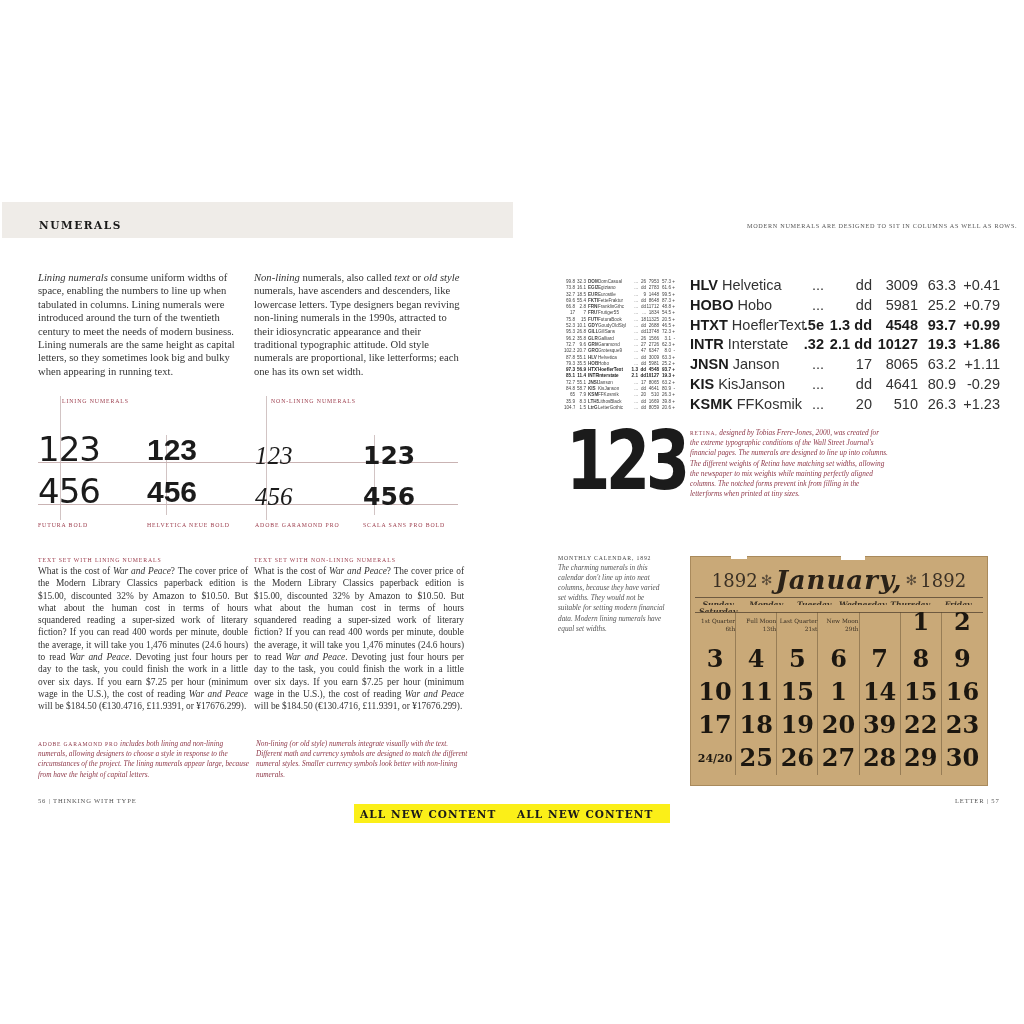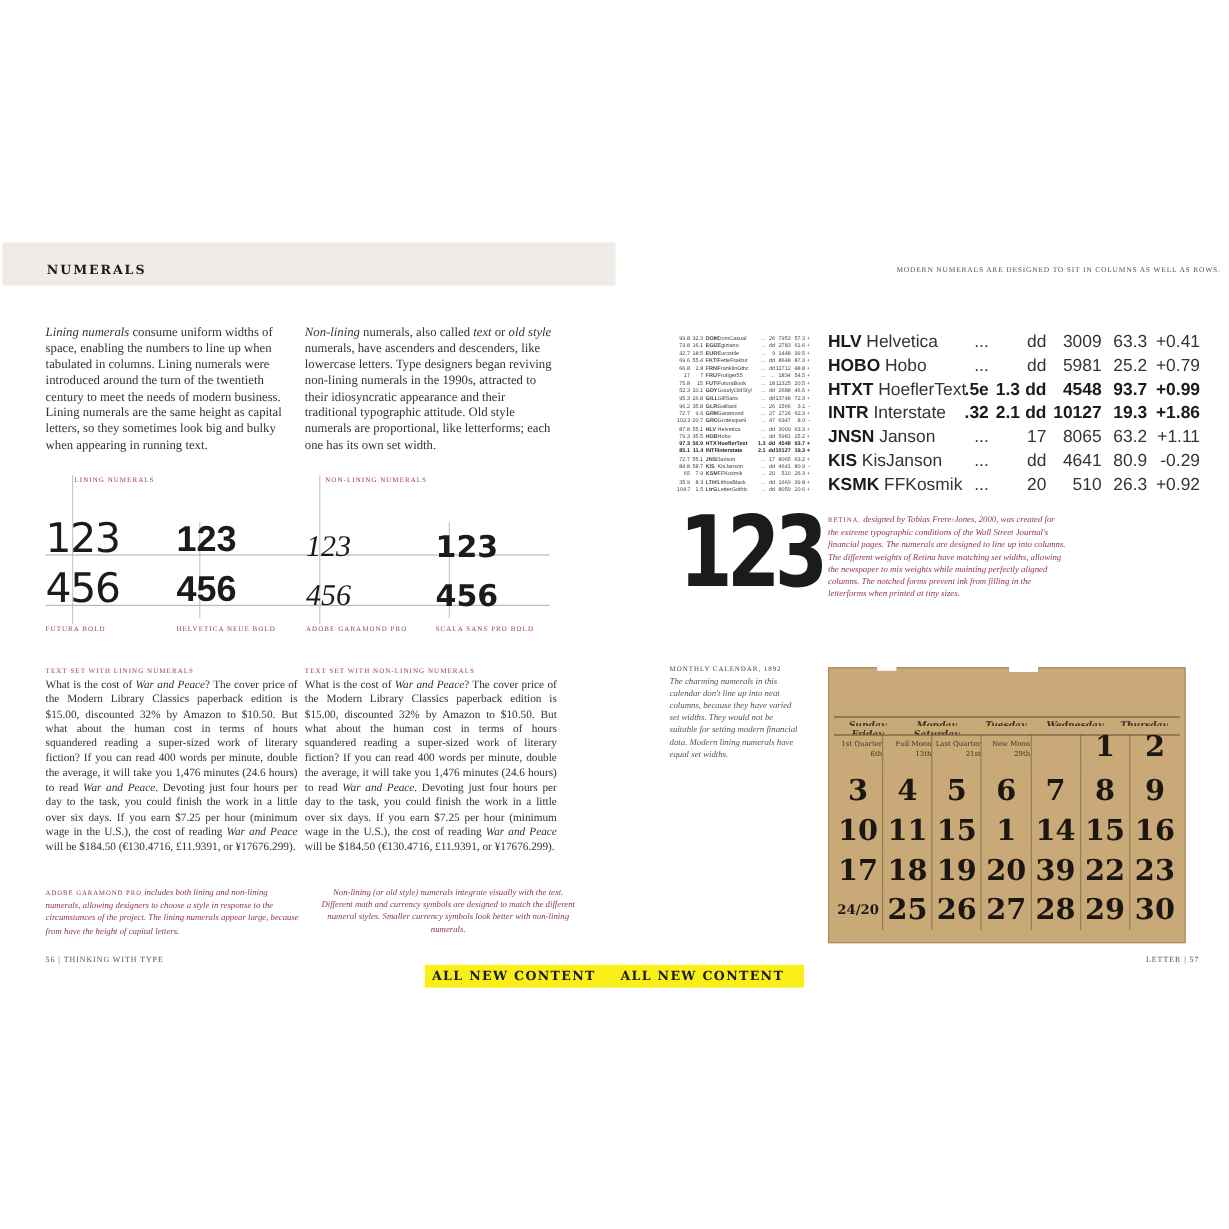--- a/index.html
+++ b/index.html
@@ -58,21 +58,21 @@
   .retina-big { left:566px; top:420px; font-family:"DejaVu Sans", sans-serif; font-weight:bold; font-size:82px; letter-spacing:-6px; line-height:1; color:#1b1b1b; transform:scaleX(0.78); transform-origin:left top; }
   .retina-caption { left:690px; top:428px; width:198px; }
   .cal-caption { left:558px; top:553px; width:110px; font-size:7.3px; line-height:10.1px; color:#555; font-style:italic; }
   .cal-caption .sc { font-style:normal; font-size:5.8px; letter-spacing:0.8px; text-transform:uppercase; color:#444; }
   
   .calendar { left:690px; top:556px; width:298px; height:230px; background:#c9a978; border:1px solid #a98a5c; box-sizing:border-box; }
   .cal-title { position:absolute; left:0; top:8px; width:100%; text-align:center; font-family:"DejaVu Serif", serif; color:#2a2218; white-space:nowrap; }
   .cal-title .yr { font-size:18px; color:#3a3024; vertical-align:middle; }
   .cal-title .star { font-size:14px; color:#5a4c3a; margin:0 3px; vertical-align:middle; }
   .cal-title .month { font-size:26px; font-style:italic; font-weight:bold; vertical-align:middle; letter-spacing:1px; }
-  .cal-days { position:absolute; left:4px; right:4px; top:40px; height:14px; border-top:1px solid #6e5a40; border-bottom:1px solid #6e5a40; display:grid; grid-template-columns:repeat(5, 1fr); }
+  .cal-days { position:absolute; left:4px; right:4px; top:40px; height:14px; border-top:1px solid #6e5a40; border-bottom:1px solid #6e5a40; display:grid; grid-template-columns:repeat(6, 1fr); }
   .cal-days span { font-family:"DejaVu Serif", serif; font-style:italic; font-weight:bold; font-size:7.6px; color:#3a3024; text-align:center; line-height:14px; white-space:nowrap; overflow:hidden; }
   .cal-grid { position:absolute; left:4px; right:4px; top:55px; bottom:10px; display:grid; grid-template-columns:repeat(7, 1fr); grid-template-rows:repeat(6, 1fr); }
   .cal-cell { border-right:1px solid rgba(90,70,45,0.45); display:flex; align-items:center; justify-content:center; font-family:"DejaVu Serif", serif; font-weight:bold; font-size:24px; color:#1c1710; line-height:1; }
   .cal-cell:nth-child(7n) { border-right:none; }
   .cal-cell.moon { font-size:5.8px; font-weight:normal; flex-direction:column; color:#3a3024; align-items:center; justify-content:flex-start; padding-top:5px; text-align:center; line-height:8px; }
   .cal-cell.split { font-size:11px; }
   .cal-cell.span2 { grid-row:span 2; align-items:flex-end; padding-bottom:3px; }
   .tear { position:absolute; background:#ffffff; }
 </style>
 </head>
@@ -111,21 +111,21 @@
   <div class="abs smallcap-red" style="left:363px; top:522px;">Scala Sans Pro Bold</div>
 </div>
 
 <div class="abs smallcap-red" style="left:38px; top:557px;">Text set with lining numerals</div>
 <div class="abs body-col" style="left:38px; top:565px;"><span>What is the cost of </span><i>War and Peace</i><span>? The cover price of the Modern Library Classics paperback edition is $15.00, discounted 32% by Amazon to $10.50. But what about the human cost in terms of hours squandered reading a super-sized work of literary fiction? If you can read 400 words per minute, double the average, it will take you 1,476 minutes (24.6 hours) to read </span><i>War and Peace</i><span>. Devoting just four hours per day to the task, you could finish the work in a little over six days. If you earn $7.25 per hour (minimum wage in the U.S.), the cost of reading </span><i>War and Peace</i><span> will be $184.50 (€130.4716, £11.9391, or ¥17676.299).</span></div>
 
 <div class="abs smallcap-red" style="left:254px; top:557px;">Text set with non-lining numerals</div>
 <div class="abs body-col" style="left:254px; top:565px;"><span>What is the cost of </span><i>War and Peace</i><span>? The cover price of the Modern Library Classics paperback edition is $15.00, discounted 32% by Amazon to $10.50. But what about the human cost in terms of hours squandered reading a super-sized work of literary fiction? If you can read 400 words per minute, double the average, it will take you 1,476 minutes (24.6 hours) to read </span><i>War and Peace</i><span>. Devoting just four hours per day to the task, you could finish the work in a little over six days. If you earn $7.25 per hour (minimum wage in the U.S.), the cost of reading </span><i>War and Peace</i><span> will be $184.50 (€130.4716, £11.9391, or ¥17676.299).</span></div>
 
 <div class="abs caption-red" style="left:38px; top:739px;"><span class="sc">Adobe Garamond Pro</span><span> includes both lining and non-lining numerals, allowing designers to choose a style in response to the circumstances of the project. The lining numerals appear large, because from have the height of capital letters.</span></div>
-<div class="abs caption-red" style="left:266px; top:739px;text-align:center;">Non-lining (or old style) numerals integrate visually with the text. Different math and currency symbols are designed to match the different numeral styles. Smaller currency symbols look better with non-lining numerals.</div>
+<div class="abs caption-red" style="left:256px; top:739px;">Non-lining (or old style) numerals integrate visually with the text. Different math and currency symbols are designed to match the different numeral styles. Smaller currency symbols look better with non-lining numerals.</div>
 
 <div class="abs folio" style="left:38px; top:797px;">56 | Thinking with Type</div>
 
 <div class="abs yellow-band"></div>
 <div class="abs yellow-text" style="left:360px;">ALL NEW CONTENT</div>
 <div class="abs yellow-text" style="left:517px;">ALL NEW CONTENT</div>
 
 <div class="abs running-head">Modern numerals are designed to sit in columns as well as rows.</div>
 
 <div class="abs tiny-table" id="tiny-table">
@@ -437,35 +437,38 @@
     <div class="big-row">
       <span class="bc-namebox">
         <span class="bc-sym">KSMK</span>
         <span class="bc-name">FFKosmik</span>
       </span>
       <span class="bc-v">...</span>
       <span class="bc-ex"></span>
       <span class="bc-dd">20</span>
       <span class="bc-vol">510</span>
       <span class="bc-pr">26.3</span>
-      <span class="bc-ch">+0.92</span>
+      <span class="bc-ch">+1.23</span>
     </div>
   </div>
 
 <div class="abs retina-big">123</div>
 <div class="abs caption-red retina-caption"><span class="sc">Retina,</span><span> designed by Tobias Frere-Jones, 2000, was created for the extreme typographic conditions of the </span><i style="font-style:italic">Wall Street Journal's</i><span> financial pages. The numerals are designed to line up into columns. The different weights of Retina have matching set widths, allowing the newspaper to mix weights while mainting perfectly aligned columns. The notched forms prevent ink from filling in the letterforms when printed at tiny sizes.</span></div>
 
 <div class="abs cal-caption">
     <div class="sc">Monthly calendar, 1892</div>
     <div>The charming numerals in this calendar don't line up into neat columns, because they have varied set widths. They would not be suitable for setting modern financial data. Modern lining numerals have equal set widths.</div>
   </div>
 
 <div class="abs calendar" id="calendar">
   <div class="tear" style="left:40px; top:-2px; width:16px; height:4px;"></div>
   <div class="tear" style="left:150px; top:-2px; width:24px; height:5px;"></div>
+  <div class="cal-title">
+    <span class="yr">1892</span><span class="star">✻</span><span class="month">January,</span><span class="star">✻</span><span class="yr">1892</span>
+  </div>
   <div class="cal-days" id="cal-days">
       <span>Sunday.</span>
       <span>Monday.</span>
       <span>Tuesday.</span>
       <span>Wednesday.</span>
       <span>Thursday.</span>
       <span>Friday.</span>
       <span>Saturday.</span>
     </div>
   <div class="cal-grid" id="cal-grid" style="grid-template-rows: 22px 8px 1fr 1fr 1fr 1fr;">

